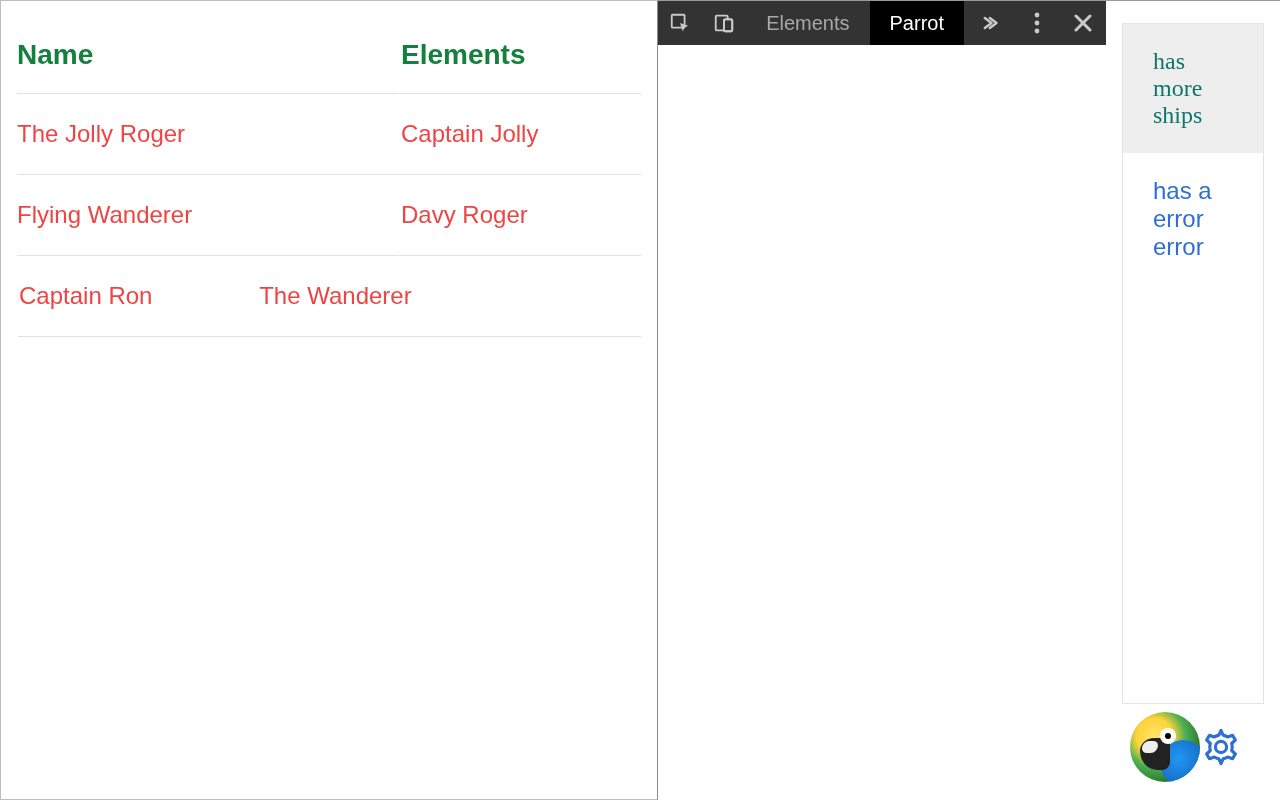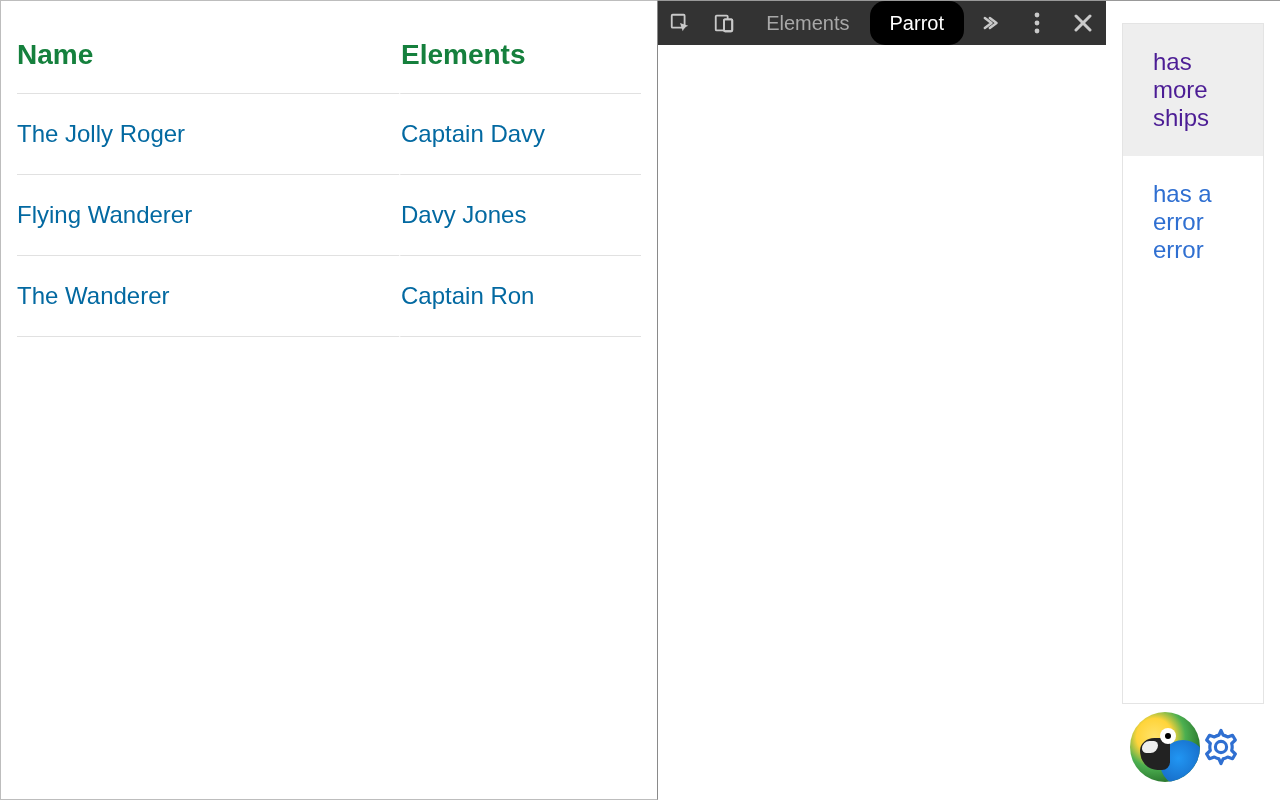--- a/index.html
+++ b/index.html
@@ -23,21 +23,21 @@
     .th {
       font-weight: 700;
       font-size: 28px;
       color: #15803d;
       padding: 28px 0 22px 0;
       border-bottom: 1px solid #e1e1e1;
     }
     .th.col-captain { border-left: 2px solid #fff; }
     .td {
       font-size: 24px;
-      color: #0369a1;
+      color: #ef4444;
       padding: 26px 0 26px 0;
       border-bottom: 1px solid #e1e1e1;
     }
     .td.col-captain { border-left: 2px solid #fff; }
 
     
     .right-pane {
       flex: 1;
       height: 100%;
       background: #fff;
@@ -65,21 +65,20 @@
       padding: 0 20px;
       display: flex;
       align-items: center;
       color: #a8a8a8;
       cursor: pointer;
       font-size: 20px;
     }
     .dt-tab.active {
       background: #000;
       color: #fff;
-      border-radius: 15px;
     }
     .dt-more {
       width: 50px;
       display: flex;
       align-items: center;
       justify-content: center;
       color: #c9c9c9;
       cursor: pointer;
       font-size: 22px;
     }
@@ -106,21 +105,22 @@
       overflow: hidden;
     }
     .scenario-item {
       font-size: 24px;
       padding: 24px 30px;
       color: #2f6fd1;
       cursor: pointer;
     }
     .scenario-item.selected {
       background: #eeeeee;
-      color: #4c1d95;
+      color: #0f766e;
+      font-family: Liberation Serif, serif;
     }
 
     .panel-footer {
       height: 80px;
       display: flex;
       align-items: center;
       justify-content: space-between;
       padding: 6px 22px 0 8px;
     }
     .parrot-logo {
@@ -194,29 +194,29 @@
 
   <div class="left-pane">
     <div class="table-wrap">
       <div class="thead-row">
         <div class="th col-name">Name</div>
         <div class="th col-captain">Elements</div>
       </div>
 
       <div class="tbody-row">
         <div class="td col-name">The Jolly Roger</div>
-        <div class="td col-captain">Captain Davy</div>
+        <div class="td col-captain">Captain Jolly</div>
       </div>
       <div class="tbody-row">
         <div class="td col-name">Flying Wanderer</div>
-        <div class="td col-captain">Davy Jones</div>
+        <div class="td col-captain">Davy Roger</div>
       </div>
       <div class="tbody-row">
+        <div class="td col-captain">Captain Ron</div>
         <div class="td col-name">The Wanderer</div>
-        <div class="td col-captain">Captain Ron</div>
       </div>
     </div>
   </div>
 
   <div class="right-pane">
     <div class="devtools-tabs">
 
       <div class="dt-iconbtn">
         <svg width="22" height="22" viewBox="0 0 24 24" fill="none" stroke="currentColor" stroke-width="2">
           <rect x="3" y="3" width="14" height="14" rx="1"></rect>

